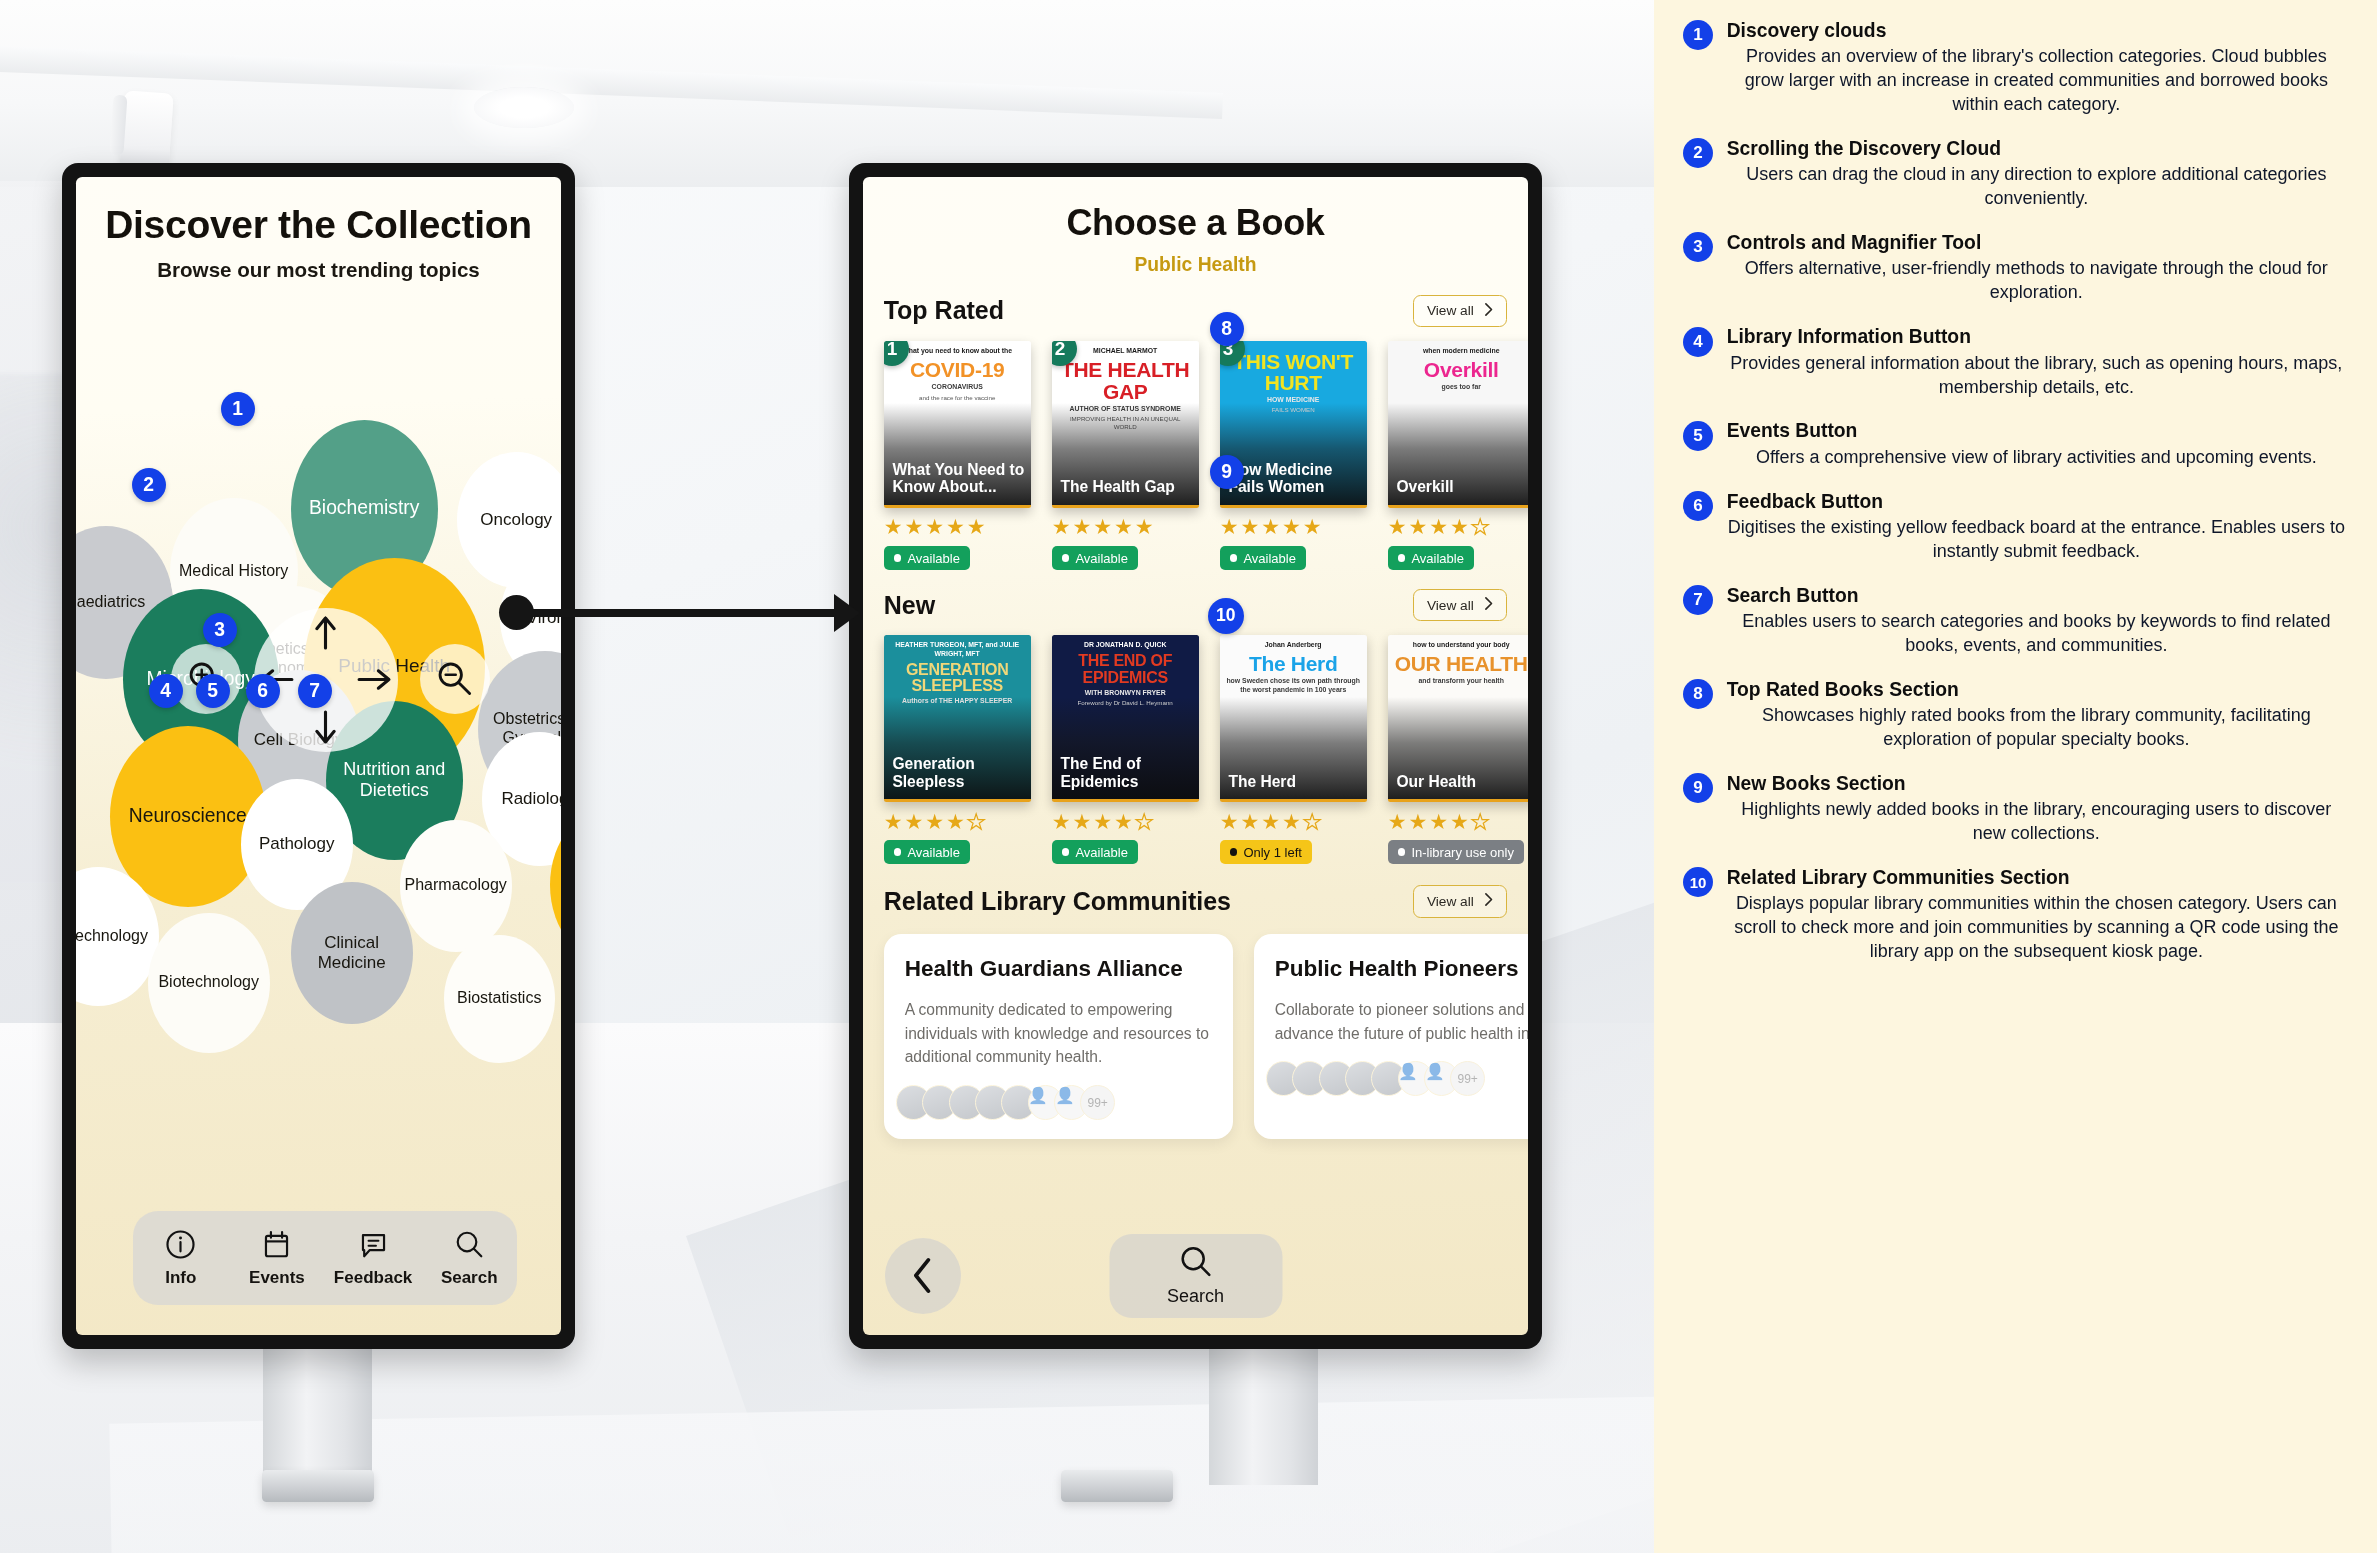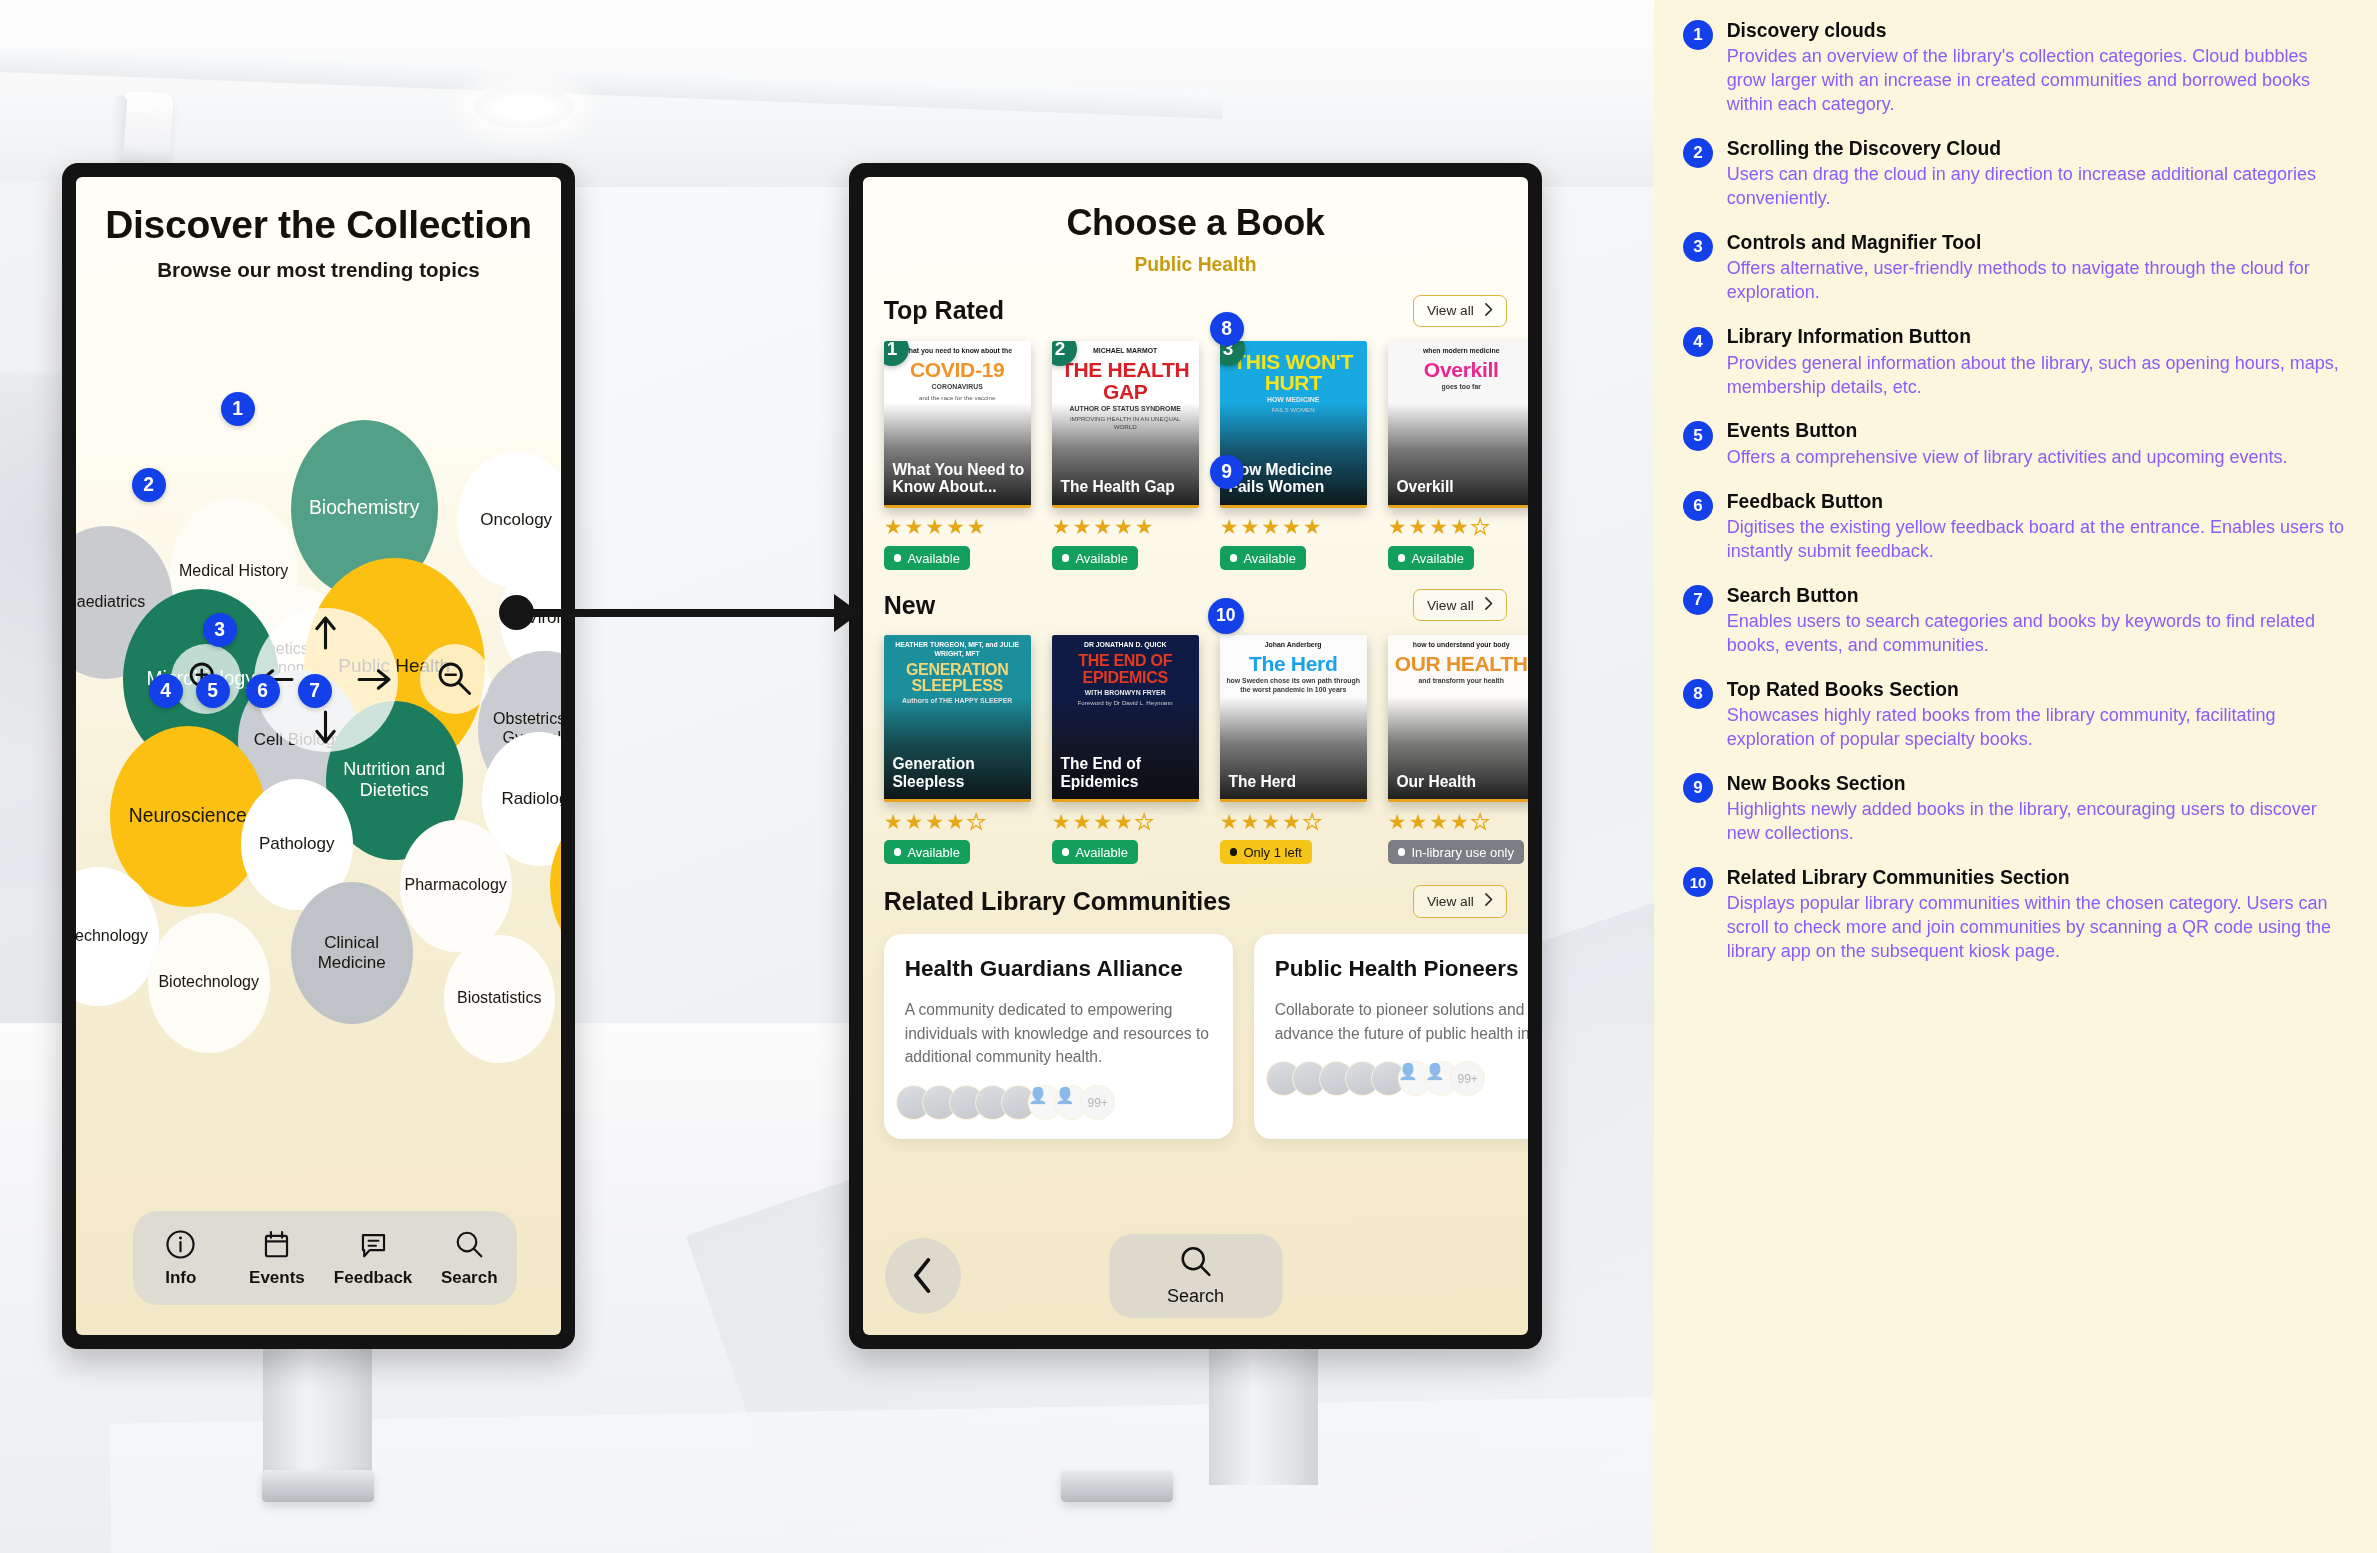--- a/index.html
+++ b/index.html
@@ -224,21 +224,21 @@
     background: #fdf6df; padding: 19px 32px 0 29px;
   }
   .ann { display: flex; gap: 13.7px; margin-bottom: 20px; }
   .ann-num {
     flex: 0 0 30px; width: 30px; height: 30px; border-radius: 50%;
     background: #1340e8; color: #fff; font-size: 17px; font-weight: 700;
     display: grid; place-items: center; margin-top: 1.2px;
   }
   .ann-body { flex: 1; }
   .ann-title { font-size: 19.3px; font-weight: 700; color: #0e0e0e; line-height: 1.2; }
-  .ann-desc { font-size: 18px; color: #8b5cf6; line-height: 1.33; margin-top: 3.1px; }
+  .ann-desc { font-size: 18px; color: #0f172a; line-height: 1.33; margin-top: 3.1px; text-align: center; }
 </style>
 </head>
 <body>
 
 <div id="scene">
   <div class="ceiling"></div>
   <div class="ceiling-rail"></div>
   <div class="spotlight"></div>
   <div class="ceiling-light"></div>
   <div class="wall-left"></div>
@@ -661,21 +661,21 @@
         <div class="ann-num" style="">1</div>
      <div class="ann-body">
        <div class="ann-title">Discovery clouds</div>
        <div class="ann-desc">Provides an overview of the library's collection categories. Cloud bubbles grow larger with an increase in created communities and borrowed books within each category.</div>
      </div>
       </div>
       <div class="ann">
         <div class="ann-num" style="">2</div>
      <div class="ann-body">
        <div class="ann-title">Scrolling the Discovery Cloud</div>
-       <div class="ann-desc">Users can drag the cloud in any direction to increase additional categories conveniently.</div>
+       <div class="ann-desc">Users can drag the cloud in any direction to explore additional categories conveniently.</div>
      </div>
       </div>
       <div class="ann">
         <div class="ann-num" style="">3</div>
      <div class="ann-body">
        <div class="ann-title">Controls and Magnifier Tool</div>
        <div class="ann-desc">Offers alternative, user-friendly methods to navigate through the cloud for exploration.</div>
      </div>
       </div>
       <div class="ann">

